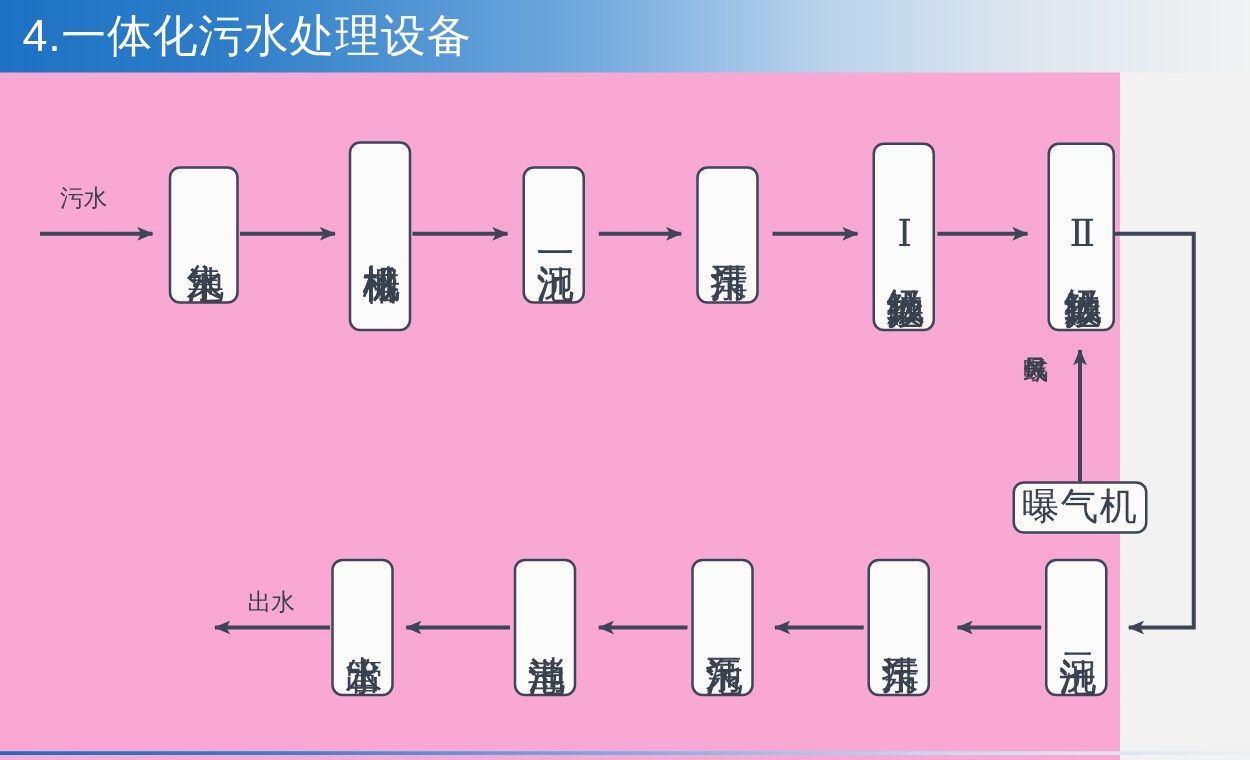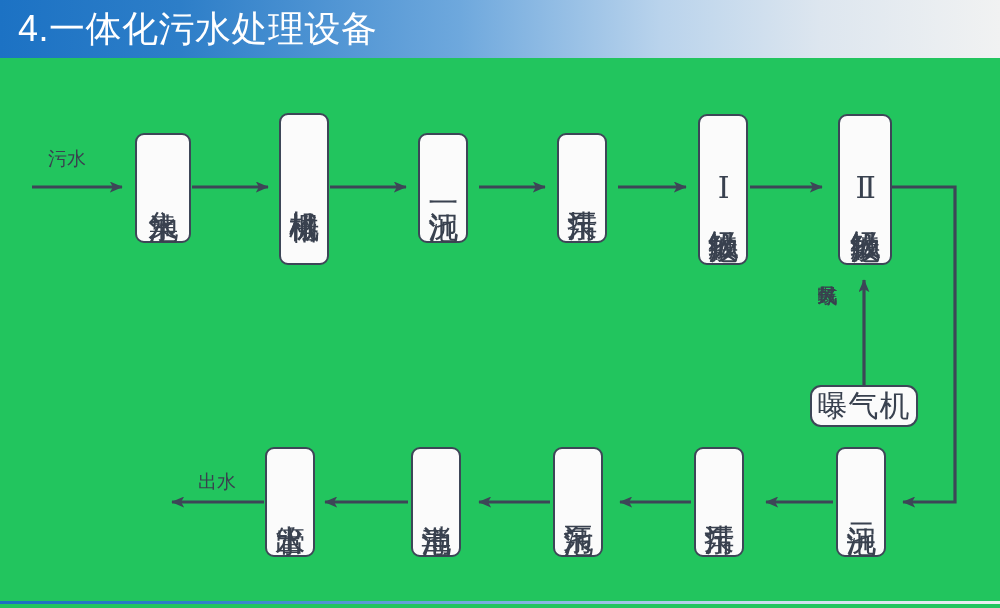--- a/index.html
+++ b/index.html
@@ -9,23 +9,23 @@
   body {
     width: 1000px;
     height: 608px;
     background: #f2f2f2;
     font-family: "Liberation Sans", "DejaVu Sans", sans-serif;
     overflow: hidden;
   }
 
   #stage {
     position: relative;
-    width: 1000px;
+    width: 896px;
     height: 608px;
-    background: #22c55e;
+    background: #f9a8d4;
   }
 
   
   #header-bar {
     position: absolute;
     left: 0; top: 0;
     width: 1000px; height: 58px;
     background: linear-gradient(to right, #1c72c4 0%, #2d7ec8 18%, #6ea8dd 46%, #b9d3ec 66%, #dde6ef 82%, #f1f2f2 100%);
   }
   #header-title {
@@ -172,21 +172,21 @@
     </div>
 
     <div class="node vertical" style="left:698px; top:56px; width:50px; height:151px;">
       <span><span class="roman">Ⅰ</span><span>级接触池</span></span>
     </div>
 
     <div class="node vertical" style="left:838px; top:56px; width:54px; height:151px;">
       <span><span class="roman">Ⅱ</span><span>级接触池</span></span>
     </div>
 
-    <div class="node horizontal" style="left:810px; top:327px; width:108px; height:42px;border-radius:11px;">
+    <div class="node horizontal" style="left:810px; top:327px; width:108px; height:42px;">
       <span>曝气机</span>
     </div>
 
     <div class="node vertical" style="left:836px; top:389px; width:50px; height:110px;">
       <span>二沉池</span>
     </div>
 
     <div class="node vertical" style="left:694px; top:389px; width:50px; height:110px;">
       <span>排污泵</span>
     </div>

